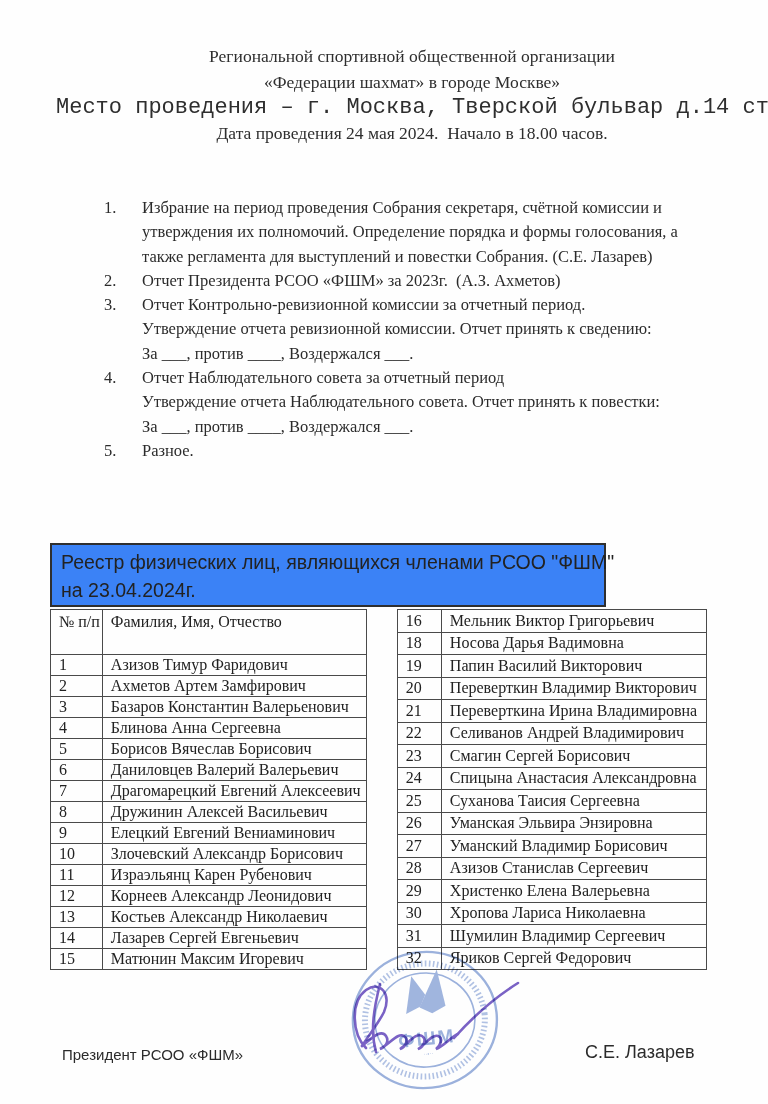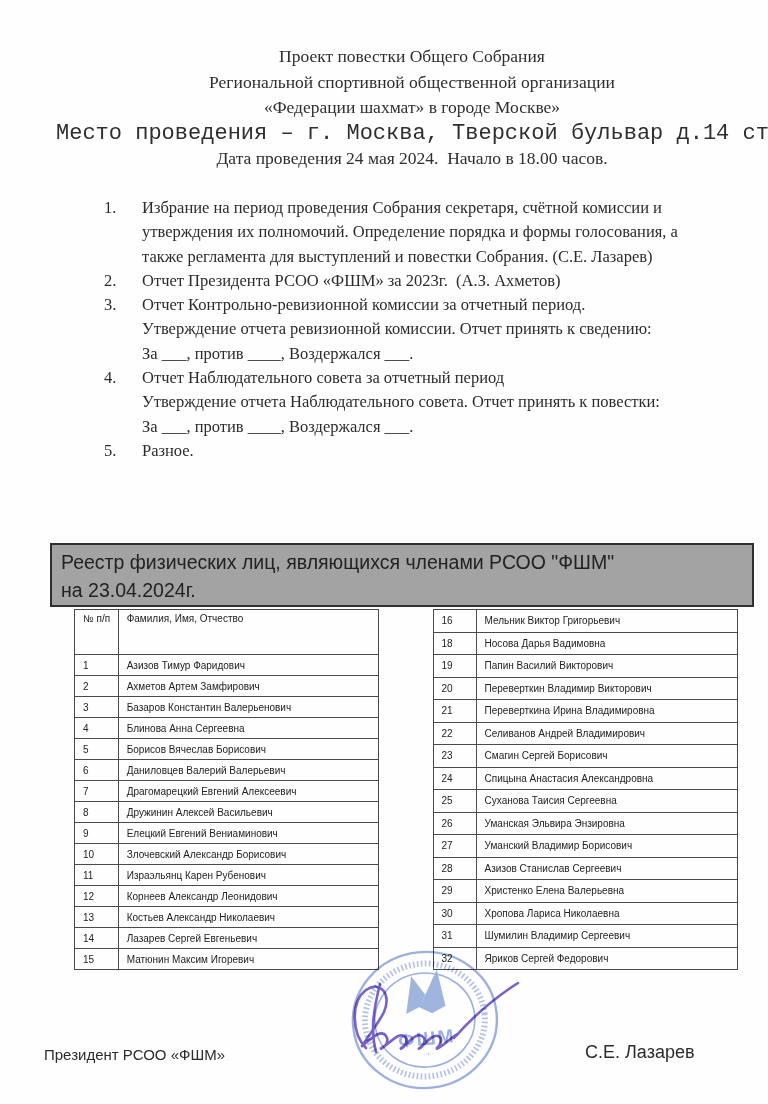--- a/index.html
+++ b/index.html
@@ -29,54 +29,53 @@
     font-size:16.5px;line-height:24.3px;color:#2b2b2b;
   }
   .agenda-row{display:flex;}
   .agenda-num{flex:none;width:26px;white-space:pre;}
   .agenda-text{white-space:pre;margin-left:12px;}
 
   
   .register{position:absolute;top:543px;left:50px;width:688px;}
   .reg-title{
     box-sizing:border-box;
-    width:704px;height:64px;
+    width:556px;height:64px;
     border:2px solid #2f2f2f;
     padding:3px 0 0 9px;
     font-family:"Liberation Sans", sans-serif;
     font-size:19.5px;line-height:28px;color:#222;
-    background:#a3a3a3;
+    background:#3b82f6;
   }
   .reg-title .tline{display:block;white-space:pre;}
   .reg-tables{margin-top:2px;display:flex;}
   table.members{
     border-collapse:collapse;
-    font-family:Liberation Sans, sans-serif;
-    font-size:10px;color:#222;
+    font-family:Liberation Serif, serif;
+    font-size:16px;color:#222;
     table-layout:fixed;
-    margin-left:24px;
   }
   table.members td,table.members th{
     border:1px solid #4a4a4a;
     height:20px;
     padding:0 2px 0 8px;
     text-align:left;
     font-weight:normal;
     white-space:nowrap;
     overflow:hidden;
   }
   table.members th{vertical-align:top;padding-top:3px;height:41px;}
   .col-num{width:44px;}
   .col-name-l{width:264px;}
   .col-name-r{width:265px;}
   .tbl-gap{flex:none;width:30px;}
 
   
   .president-label{
-    position:absolute;left:44px;top:1046px;
+    position:absolute;left:62px;top:1046px;
     font-family:"Liberation Sans", sans-serif;
     font-size:15px;color:#2b2b2b;white-space:pre;
   }
   .signer-name{
     position:absolute;left:585px;top:1042px;
     font-family:"Liberation Sans", sans-serif;
     font-size:18px;color:#2b2b2b;white-space:pre;
   }
 
   
@@ -93,21 +92,20 @@
     position:absolute;left:336px;top:972px;width:200px;height:88px;
     z-index:6;mix-blend-mode:multiply;opacity:.92;
   }
 </style>
 </head>
 <body>
 
 <div class="page">
 
   <div class="doc-header">
-    <span class="line">Проект повестки Общего Собрания</span>
     <span class="line">Региональной спортивной общественной организации</span>
     <span class="line">«Федерации шахмат» в городе Москве»</span>
     <span class="line sans">Место проведения – г. Москва, Тверской бульвар д.14 стр.5,  4 этаж ФШМ.</span>
     <span class="line">Дата проведения 24 мая 2024.  Начало в 18.00 часов.</span>
   </div>
 
   <div class="agenda">
 
   <div class="agenda-row">
       <span class="agenda-num">1.</span>

